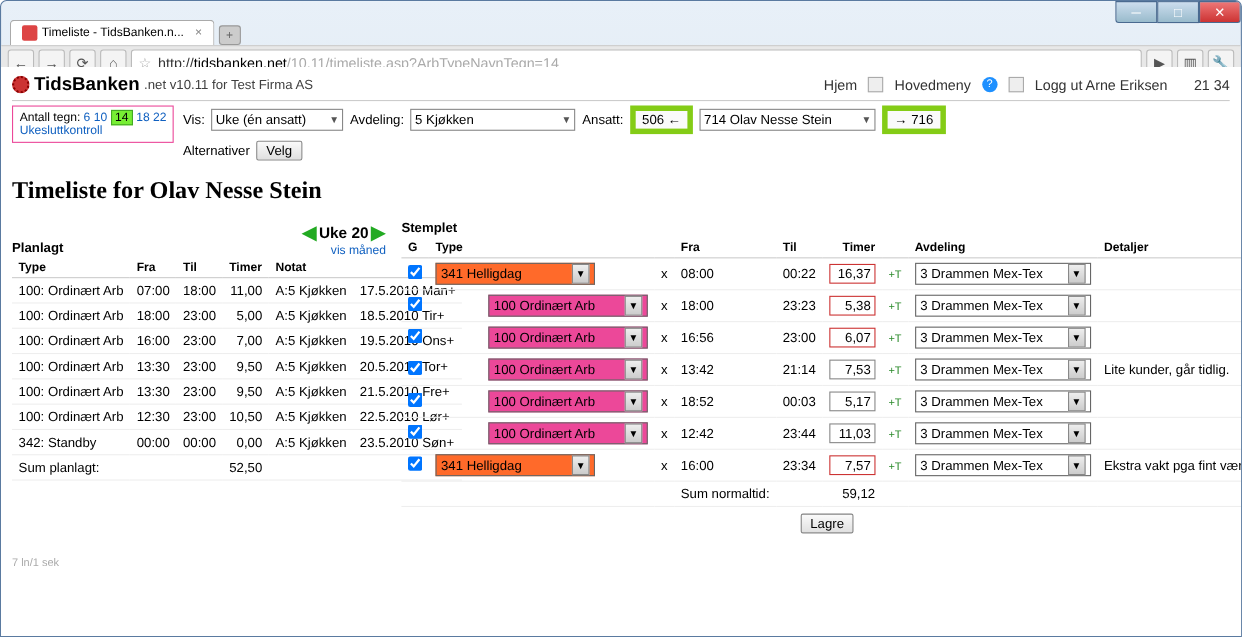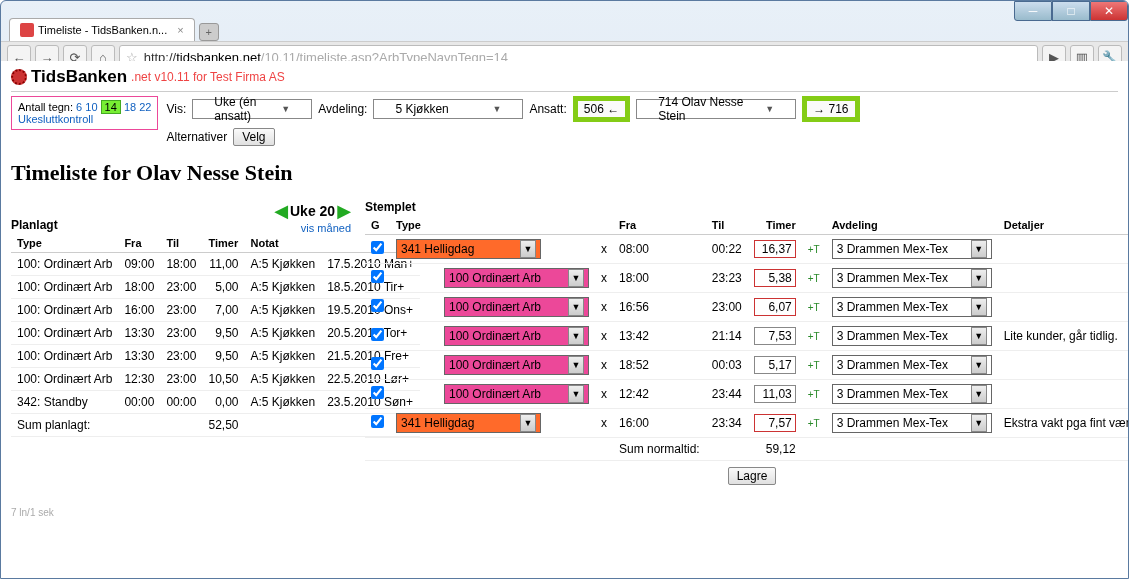--- a/index.html
+++ b/index.html
@@ -21,30 +21,30 @@
 .urlbar { flex: 1; height: 24px; border: 1px solid #bbb; border-radius: 3px; background: #fff; display: flex; align-items: center; padding: 0 6px; gap: 6px; font-size: 13px; color: #999; }
 .urlbar .star { color:#aaa; }
 .urlbar .text { color:#333; }
 .urlbar .text .grey { color:#aaa; }
 
 .content { position: absolute; top: 60px; bottom: 0; left: 0; right: 0; background: #fff; overflow: auto; padding: 6px 10px 10px 10px; }
 
 .app-header { display:flex; align-items:center; justify-content:space-between; border-bottom:1px solid #ccc; padding-bottom:4px; }
 .app-title { font-family: "Trebuchet MS", Verdana, sans-serif; font-size: 17px; font-weight:bold; display:flex; align-items:center; gap:4px;}
 .app-title .logo { width:16px; height:16px; background:#c33; border-radius:50%; border:2px dotted #800; }
-.app-title .small { font-size:12px; font-weight:normal; color:#ef4444; }
+.app-title .small { font-size:12px; font-weight:normal; color:#404040; }
 .hdr-links { display:flex; align-items:center; gap:10px; font-size:13px; color:#333; }
 .hdr-links span { cursor:pointer; }
 .hdr-ico { width:14px; height:14px; display:inline-block; vertical-align:middle; }
 .help-ico { background:#1e90ff; color:#fff; border-radius:50%; text-align:center; font-size:10px; line-height:14px; }
 .door-ico { background:#eee; border:1px solid #aaa; }
 
 .controls-row { display:flex; align-items:flex-start; gap:8px; margin-top:4px; }
 .box-left { border:1px solid #ec4899; padding:4px 6px; font-size:11px; }
-.sel { border:1px solid #888; background:#fff; font-size:12px; padding:1px 21px; height:20px; display:inline-flex; align-items:center; gap:4px; }
+.sel { border:1px solid #888; background:#fff; font-size:12px; padding:1px 3px; height:20px; display:inline-flex; align-items:center; gap:4px; }
 .sel .arrow { font-size:9px; color:#555; }
 .btn { border:1px solid #888; background:linear-gradient(#fafafa,#e0e0e0); padding:1px 8px; font-size:12px; cursor:pointer; border-radius:2px;}
 .navnum { border:5px solid #84cc16; background:#fafafa; padding:1px 6px; font-size:12px; cursor:pointer;}
 
 h1.page { font-family:"Trebuchet MS", Verdana; font-size:22px; font-weight:bold; margin:14px 0 14px 0; }
 .section-title { font-weight:bold; font-size:12px; margin-bottom:2px; }
 table.tt { border-collapse:collapse; font-size:12px; }
 table.tt th { text-align:left; font-weight:bold; border-bottom:1px solid #ccc; padding:3px 6px; font-size:11px; white-space:nowrap;}
 table.tt td { border-bottom:1px solid #eee; padding:4px 6px; white-space:nowrap; vertical-align:middle; }
 .type-sel { border:1px solid #666; height:20px; display:inline-flex; align-items:center; padding:0 4px; gap:6px; width:145px; }
@@ -100,20 +100,29 @@
   </div>
 
   <div class="content">
 
     <div class="app-header">
       <div class="app-title">
         <span class="logo"></span>
         <span>TidsBanken</span>
           <span class="small"><span>.net v10.11</span><span> for Test Firma AS</span></span>
       </div>
+      <div class="hdr-links">
+        <span>Hjem</span>
+        <span class="hdr-ico" style="border:1px solid #aaa;background:#eee"></span>
+        <span>Hovedmeny</span>
+        <span class="hdr-ico help-ico">?</span>
+        <span class="hdr-ico door-ico"></span>
+        <span>Logg ut Arne Eriksen</span>
+        <span style="margin-left:14px">21 34</span>
+      </div>
     </div>
 
     <div class="controls-row">
       <div class="box-left">
         <span>Antall tegn:</span>
         <span style="color:#1060c0;cursor:pointer">6</span>
         <span style="color:#1060c0;cursor:pointer">10</span>
         <span style="background:#7e3;padding:0 3px;border:1px solid #4a2">14</span>
         <span style="color:#1060c0;cursor:pointer">18</span>
         <span style="color:#1060c0;cursor:pointer">22</span>
@@ -172,21 +181,21 @@
             <th>Fra</th>
             <th>Til</th>
             <th>Timer</th>
             <th>Notat</th>
             <th></th>
           </tr>
             </thead>
           <tbody id="plan-body">
               <tr>
                 <td>100: Ordinært Arb</td>
-    <td>09:00</td>
+    <td>07:00</td>
     <td>18:00</td>
     <td style="text-align:right">11,00</td>
     <td>A:5 Kjøkken</td>
     <td>17.5.2010 Man+</td>
               </tr>
               <tr>
                 <td>100: Ordinært Arb</td>
     <td>18:00</td>
     <td>23:00</td>
     <td style="text-align:right">5,00</td>

